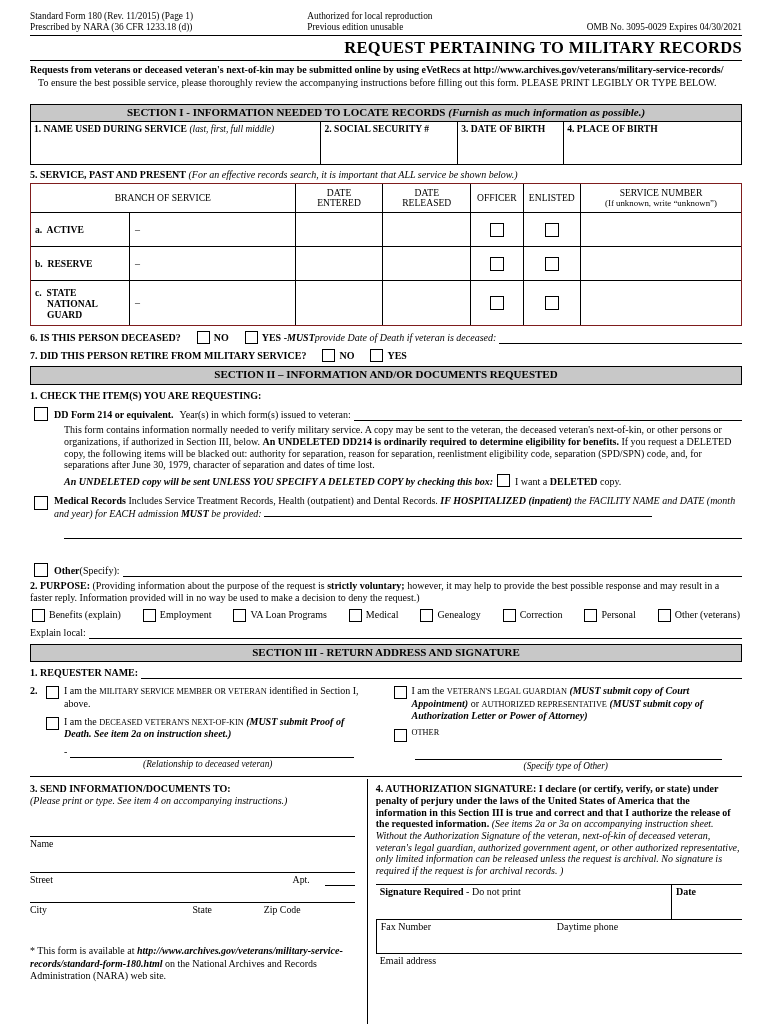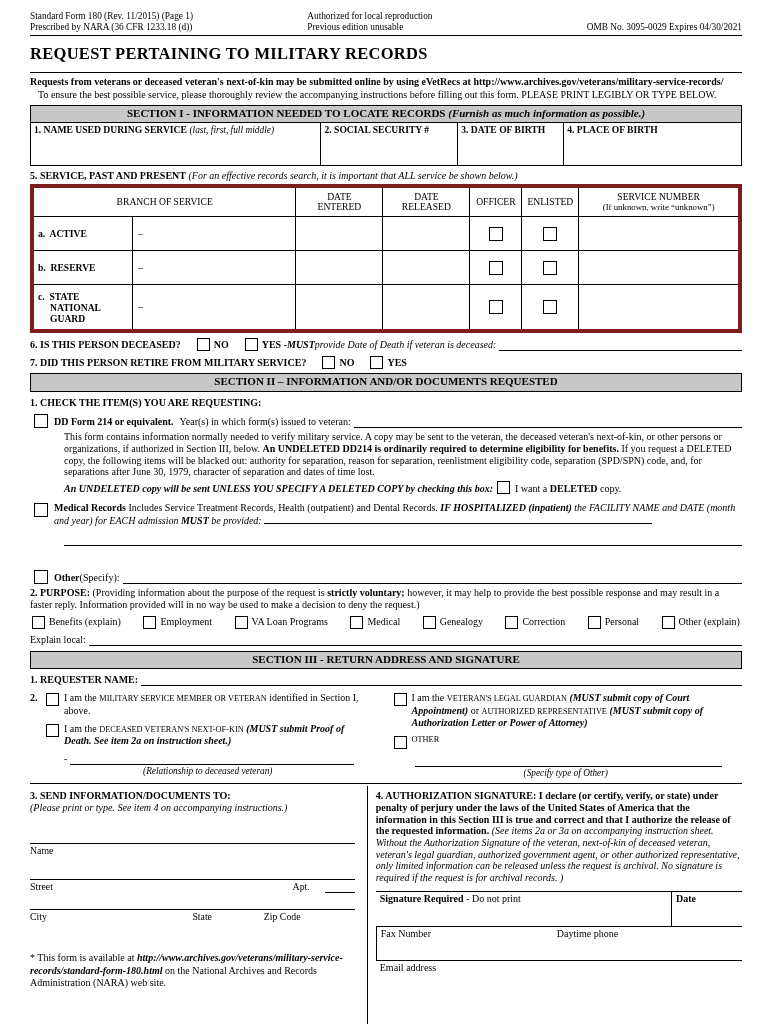--- a/index.html
+++ b/index.html
@@ -9,32 +9,32 @@
   .i{font-style:italic}
   .bi{font-weight:bold;font-style:italic}
   .u{}
   .sc{font-size:8.3px}
   .hr{border-top:1px solid #000;margin:2px 0;}
   .hdr{display:flex;font-size:9.3px;line-height:1.2;gap:28px;}
   .hdr-l{width:38%}
   .hdr-c{width:34%}
   .hdr-r{width:28%;text-align:right}
   .hdr-r>div{margin-top:11px}
-  .title{text-align:left;font-size:16.5px;font-weight:bold;margin:8px 0;letter-spacing:.3px;}
-  .intro{margin:3px 0 4px;}
+  .title{text-align:right;font-size:16.5px;font-weight:bold;margin:2px 0;letter-spacing:.3px;}
+  .intro{margin:3px 0 15px;}
   .intro .l2{text-indent:8px;}
   .secbar{background:#c8c8c8;border:1px solid #000;text-align:center;font-weight:bold;font-size:11px;padding:1px 0 2px;}
   .fields{display:flex;border:1px solid #000;border-top:none;height:42px;}
   .fields>div{padding:1px 3px;}
   .fields>div+div{border-left:1px solid #000;}
   .f1{width:41.5%}.f2{width:19%}.f3{width:14.5%}.f4{width:25%}
   .flabel{font-weight:bold;font-size:9.6px}
   .fnote{font-size:9.4px}
   .item5{margin:4px 0 2px;}
-  .svc{border:4px solid #7f1d1d;}
+  .svc{border:1px solid #7f1d1d;}
   .svc-row{display:flex;}
   .svc-row>div+div{border-left:1px solid #000;}
   .svc-head{border-bottom:1px solid #000;text-align:center;font-size:9.6px;}
   .svc-head>div{display:flex;flex-direction:column;justify-content:center;align-items:center;min-height:28px;white-space:pre-line;line-height:1.1;}
   .c-branch{width:37.4%}.c-date{width:12.3%}.cb-col{width:7.3%}.cb-col2{width:8%}.c-num{width:22.7%}
   .num-note{font-size:8.8px;}
   .svc-data>div{display:flex;align-items:center;justify-content:center;}
   .svc-data{border-top:1px solid #000;}
   .svc-data:nth-child(2){border-top:none;}
   .svc-data .c-branch{justify-content:flex-start;padding:0;}
@@ -296,21 +296,21 @@
     <span class="popt">
         <span class="cbx sm"></span>
         <span>Correction</span>
       </span>
     <span class="popt">
         <span class="cbx sm"></span>
         <span>Personal</span>
       </span>
     <span class="popt">
         <span class="cbx sm"></span>
-        <span>Other (explain)</span>
+        <span>Other (veterans)</span>
       </span>
   </div>
 
   <div class="inline-row">
     <span>Explain local:</span>
     <span class="fill"></span>
   </div>
 
   <div class="secbar mt5">
     <span>SECTION III - RETURN ADDRESS AND SIGNATURE</span>

